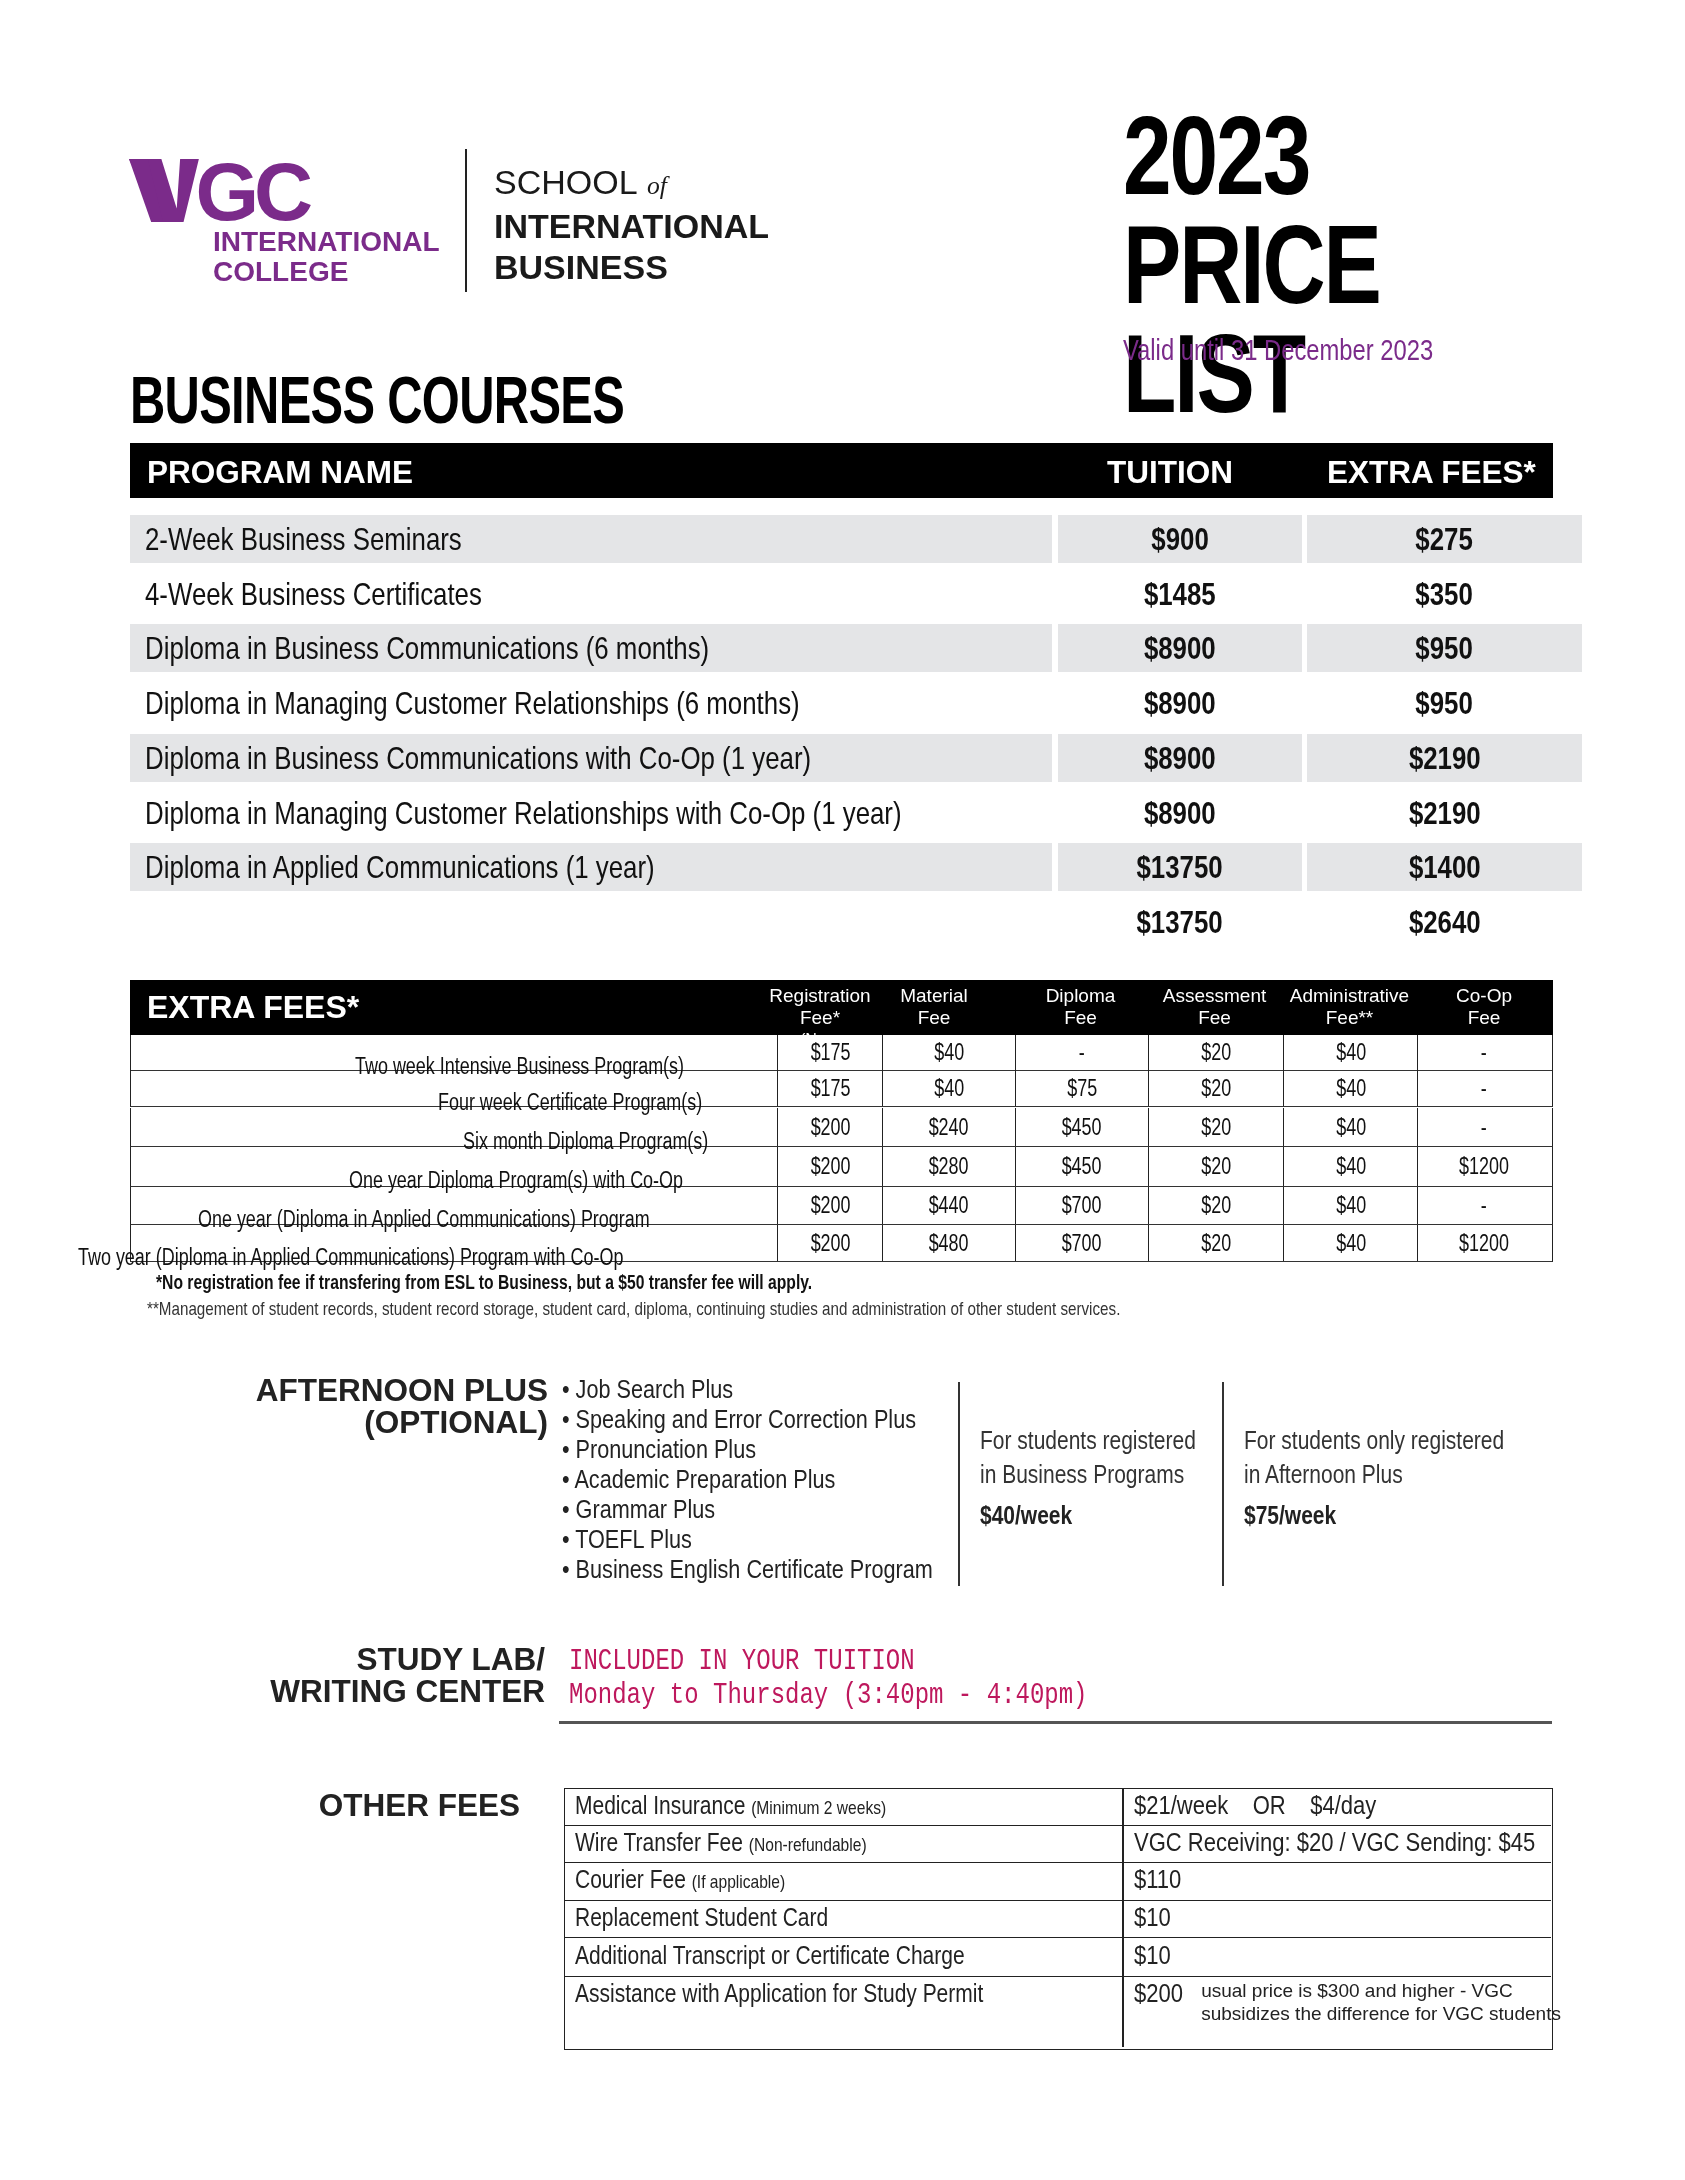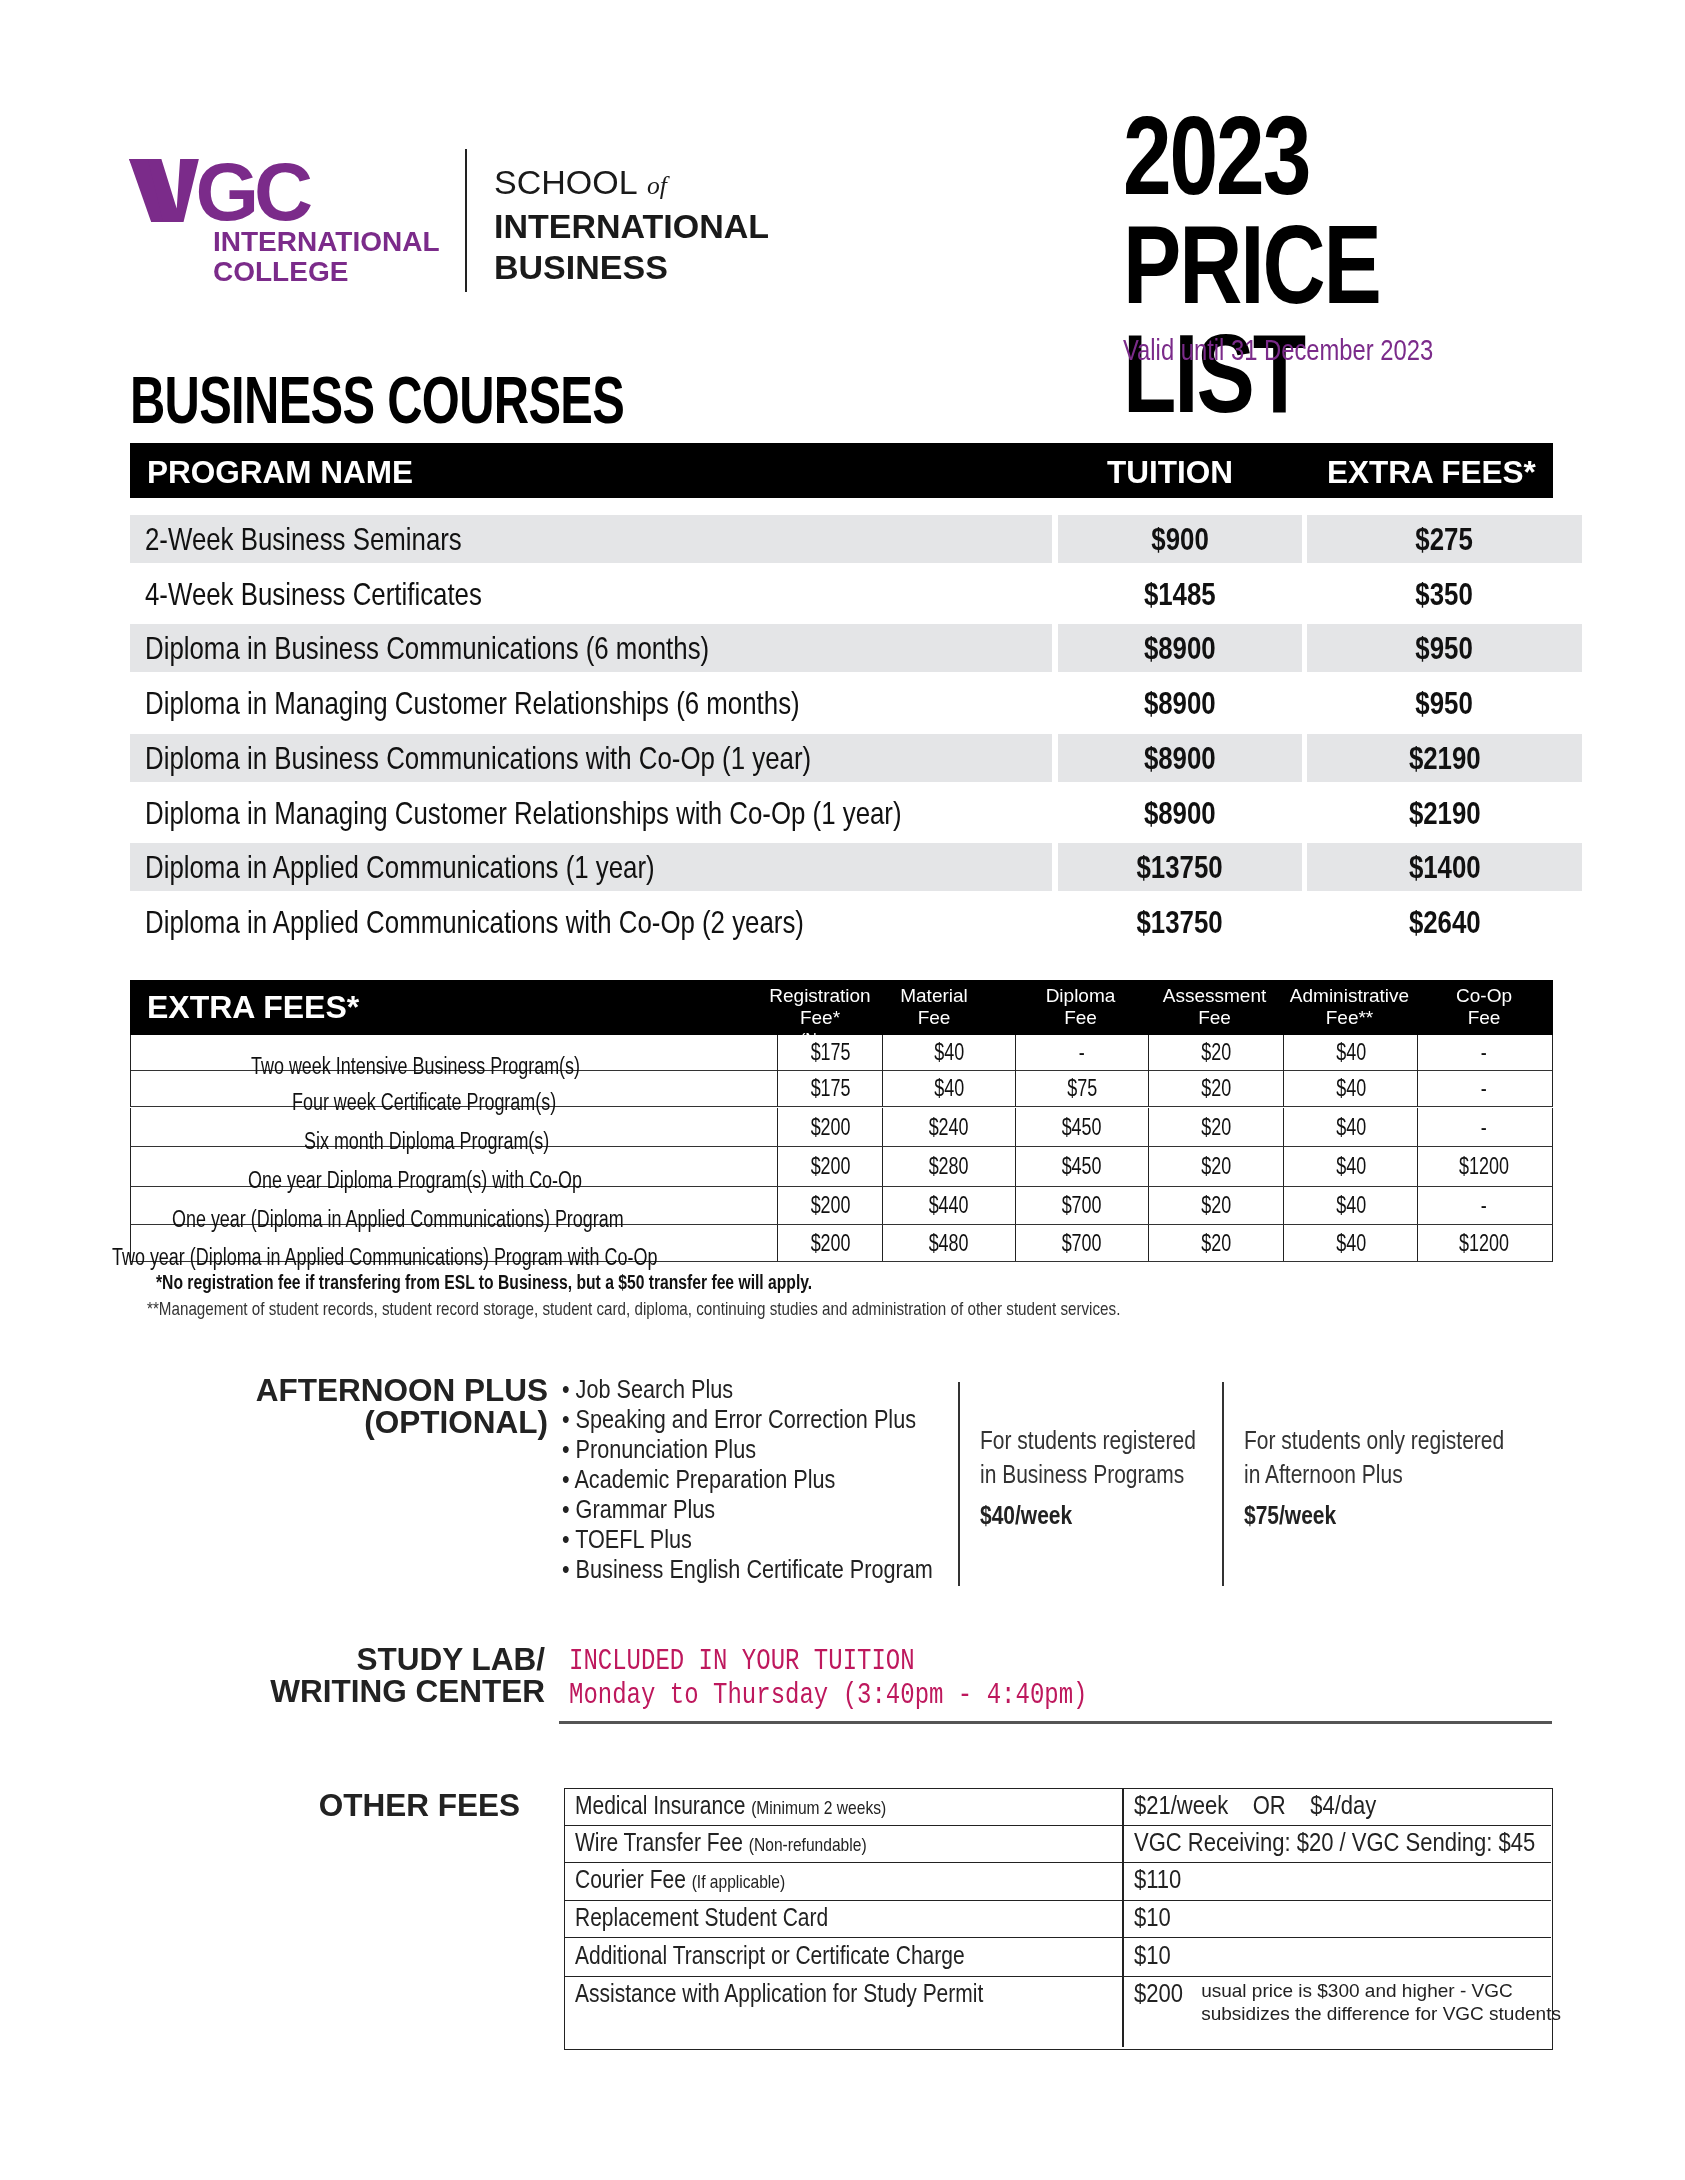--- a/index.html
+++ b/index.html
@@ -32,21 +32,21 @@
   .course-row .c-ext { left: 1177px; width: 275px; text-align: center; font-weight: bold; }
   .course-row .txt { display: inline-block; transform: scaleX(0.82); transform-origin: left center; white-space: nowrap; }
   .course-row .c-tui .txt, .course-row .c-ext .txt { transform-origin: center center; }
   .xf-table { position: absolute; left: 130px; top: 980px; width: 1423px; }
   .xf-head { position: absolute; left: 0; top: 0; width: 1423px; height: 55px; background: #000; color: #fff; }
   .xf-head .ttl { position: absolute; left: 17px; top: 8.5px; font-size: 32px; font-weight: bold; }
   .xf-head .h { position: absolute; top: 5.1px; text-align: center; font-size: 19px; line-height: 22px; }
   .xf-head .h .sub { font-size: 16px; }
   .xf-row { position: absolute; left: 0; width: 1423px; border-left: 1.7px solid #222; border-right: 1.7px solid #222; border-bottom: 1.7px solid #333; font-size: 23px; }
   .xf-row .cell { position: absolute; top: 0; bottom: 0; display: flex; align-items: center; justify-content: center; border-left: 1.7px solid #222; }
-  .xf-row .cell.name { justify-content: center; padding-left: 15.3px; border-left: none; margin-top: 28px; }
+  .xf-row .cell.name { justify-content: flex-end; padding-left: 15.3px; border-left: none; margin-top: 28px; }
   .xf-row .cell .t { display: inline-block; transform: scaleX(0.78); white-space: nowrap; }
   .xf-row .cell.name .t { transform-origin: left center; }
 
   .note1 { left: 156px; top: 1271px; font-size: 19.6px; font-weight: bold; transform: scaleX(0.8); transform-origin: left top; white-space: nowrap; }
   .note2 { left: 147px; top: 1298px; font-size: 19px; color: #333; transform: scaleX(0.8); transform-origin: left top; white-space: nowrap; }
 
   
   .side-label { text-align: right; font-weight: bold; font-size: 31.5px; line-height: 32px; color: #222; }
   .ap-label { right: 1138px; top: 1374px; }
   .ap-list { left: 562px; top: 1374px; font-size: 26.4px; line-height: 30px; color: #222; }
@@ -136,21 +136,20 @@
   <div class="c c-name"><span class="txt">Diploma in Managing Customer Relationships with Co-Op  (1 year)</span></div>
   <div class="c c-tui"><span class="txt">$8900</span></div>
   <div class="c c-ext"><span class="txt">$2190</span></div>
 </div>
 <div class="course-row shaded" style="top:843px">
   <div class="c c-name"><span class="txt">Diploma in Applied Communications (1 year)</span></div>
   <div class="c c-tui"><span class="txt">$13750</span></div>
   <div class="c c-ext"><span class="txt">$1400</span></div>
 </div>
 <div class="course-row" style="top:898px">
-  <div class="c c-name"><span class="txt">Diploma in Applied Communications with Co-Op (2 years)</span></div>
   <div class="c c-tui"><span class="txt">$13750</span></div>
   <div class="c c-ext"><span class="txt">$2640</span></div>
 </div>
 
 <div class="xf-table">
   <div class="xf-head">
     <div class="ttl">EXTRA FEES*</div>
     <div class="h" style="left:634px;width:112px">
         <div>Registration Fee*</div>
         <div class="sub">(Non-refundable)</div>

